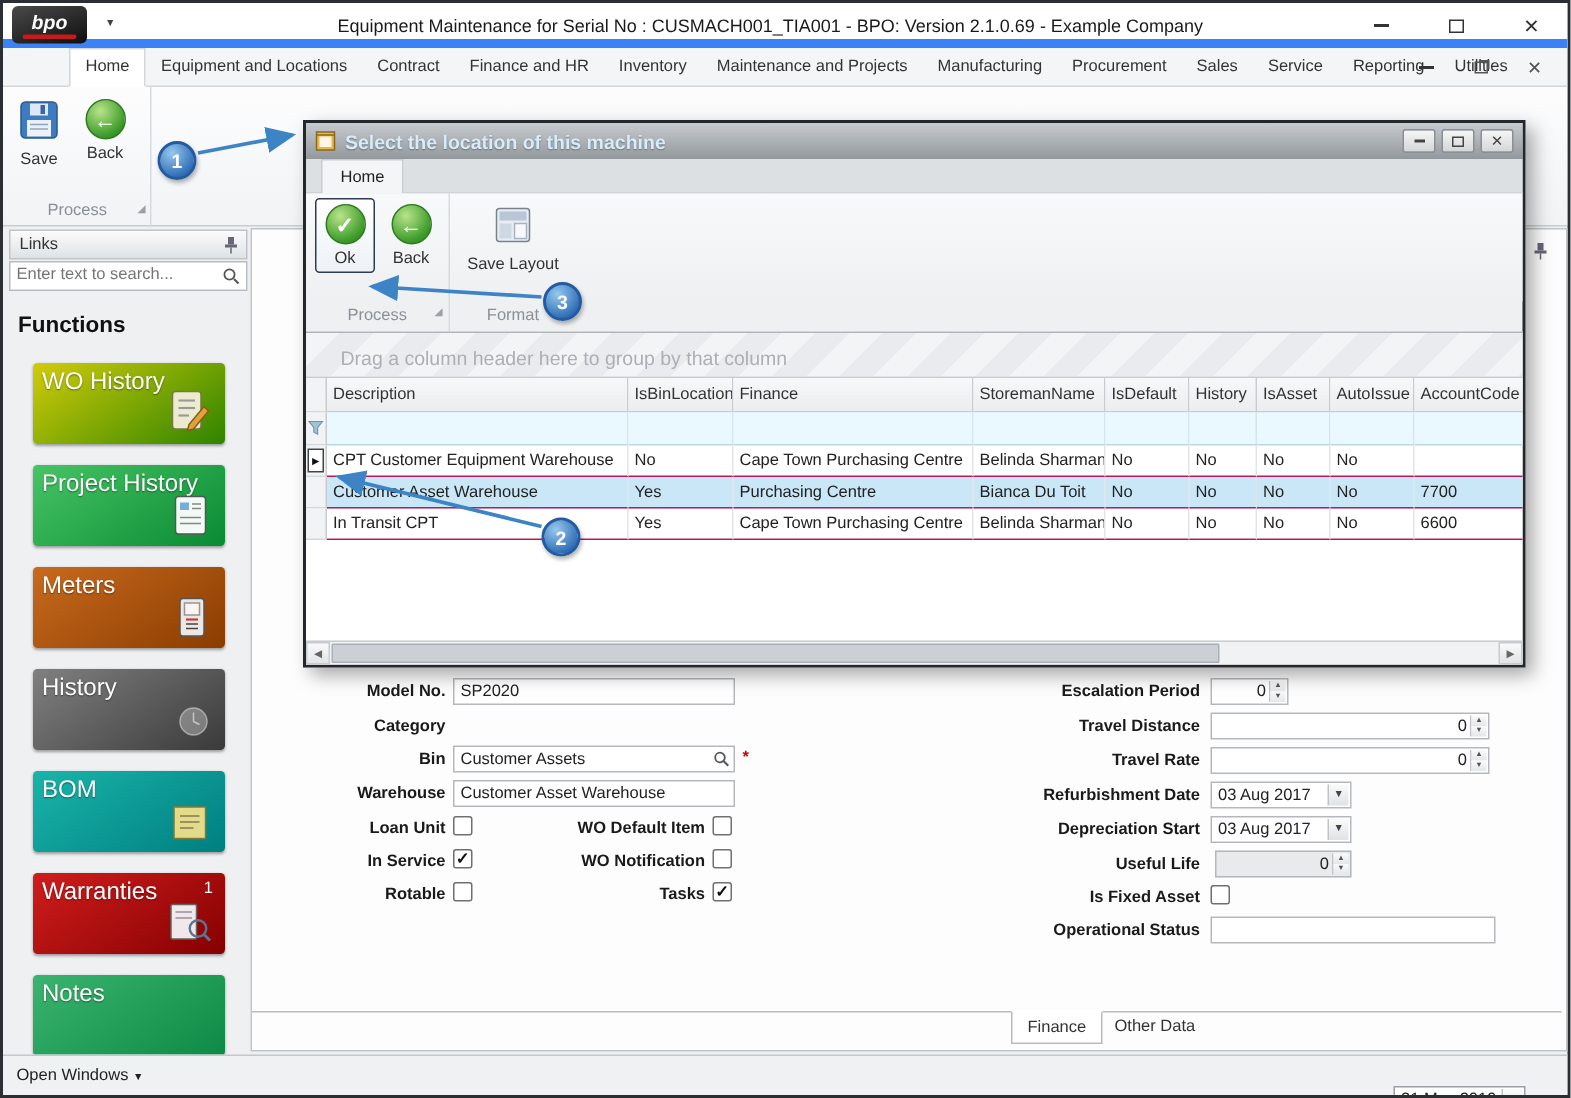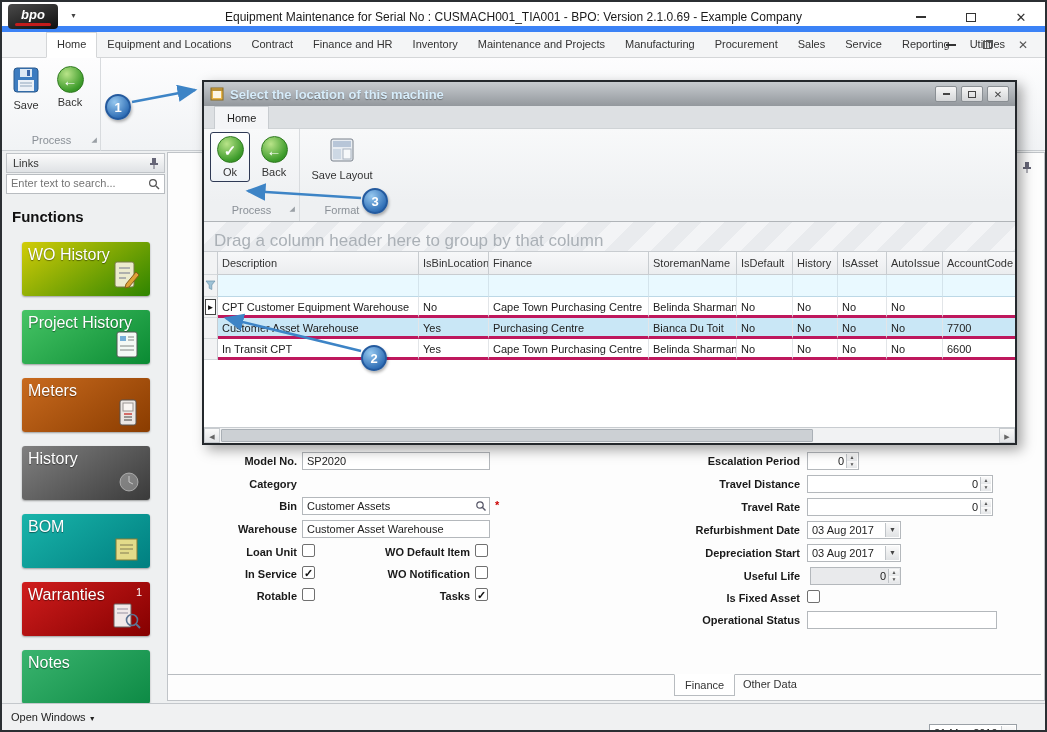--- a/index.html
+++ b/index.html
@@ -126,29 +126,29 @@
                  background:linear-gradient(#f8f9fa,#eef0f2); }
   .dlg-grouprow { position:absolute; left:0; top:119px; right:0; height:20px; color:#8a9097; }
   .grp { position:absolute; top:0; height:20px; text-align:center; line-height:18px; }
   .grp-sep { position:absolute; left:95px; top:-72px; height:92px; border-left:1px solid #d8dbde; }
   .ok-outline { border:1px solid #2f3a55 !important; background:linear-gradient(#ffffff,#eef2f6); }
 
   
   .grid { position:absolute; left:0; top:139px; right:0; bottom:0; background:#fff;
           border-top:1px solid #b0b4b8; overflow:hidden; }
   .groupby { height:30px; background:repeating-linear-gradient(135deg,#f3f4f6 0 16px,#e9ebee 16px 32px);
-             color:#aab0b6; font-size:17px; padding:9px 0 0 10px; border-bottom:1px solid #c8ccd0; }
+             color:#aab0b6; font-size:13px; padding:9px 0 0 23px; border-bottom:1px solid #c8ccd0; }
   .ghead, .gfilter, .grow { display:flex; white-space:nowrap; }
   .gind { width:14px; flex:0 0 14px; background:#f2f3f4; border-right:1px solid #c8ccd0;
           border-bottom:1px solid #d4d8db; position:relative; }
   .gh { height:23px; background:linear-gradient(#f7f8f9,#ebedef); border-right:1px solid #c8ccd0;
         border-bottom:1px solid #c8ccd0; padding:5px 4px 0 4px; color:#333; overflow:hidden; flex:0 0 auto; }
   .gf { height:22px; background:#e9f9ff; border-right:1px solid #d4e4ec; border-bottom:1px solid #bcd8e6;
         flex:0 0 auto; }
-  .gc { height:21px; padding:4px 4px 0 4px; border-right:1px solid #e2e5e8; border-bottom:3px solid #be185d;
+  .gc { height:21px; padding:4px 4px 0 4px; border-right:1px solid #e2e5e8; border-bottom:1px solid #be185d;
         overflow:hidden; flex:0 0 auto; }
   .grow.selected .gc { background:#c9e7f6; }
   .focusbox { display:inline-block; width:11px; height:16px; margin:2px 0 0 1px; border:1px solid #444;
               background:#fff; font-size:8px; line-height:15px; text-align:center; color:#111; }
   .hscroll { position:absolute; left:0; right:0; bottom:0; height:16px; background:#f1f2f3;
              border-top:1px solid #c8ccd0; }
   .hs-arrow { position:absolute; top:0; width:16px; height:15px; text-align:center; line-height:15px;
               font-size:7px; color:#666; background:linear-gradient(#fafafa,#e2e4e6); border:1px solid #c8ccd0; }
   .hs-thumb { position:absolute; left:17px; top:1px; width:592px; height:13px; background:#ccd0d4;
               border:1px solid #aab0b6; border-radius:1px; }

